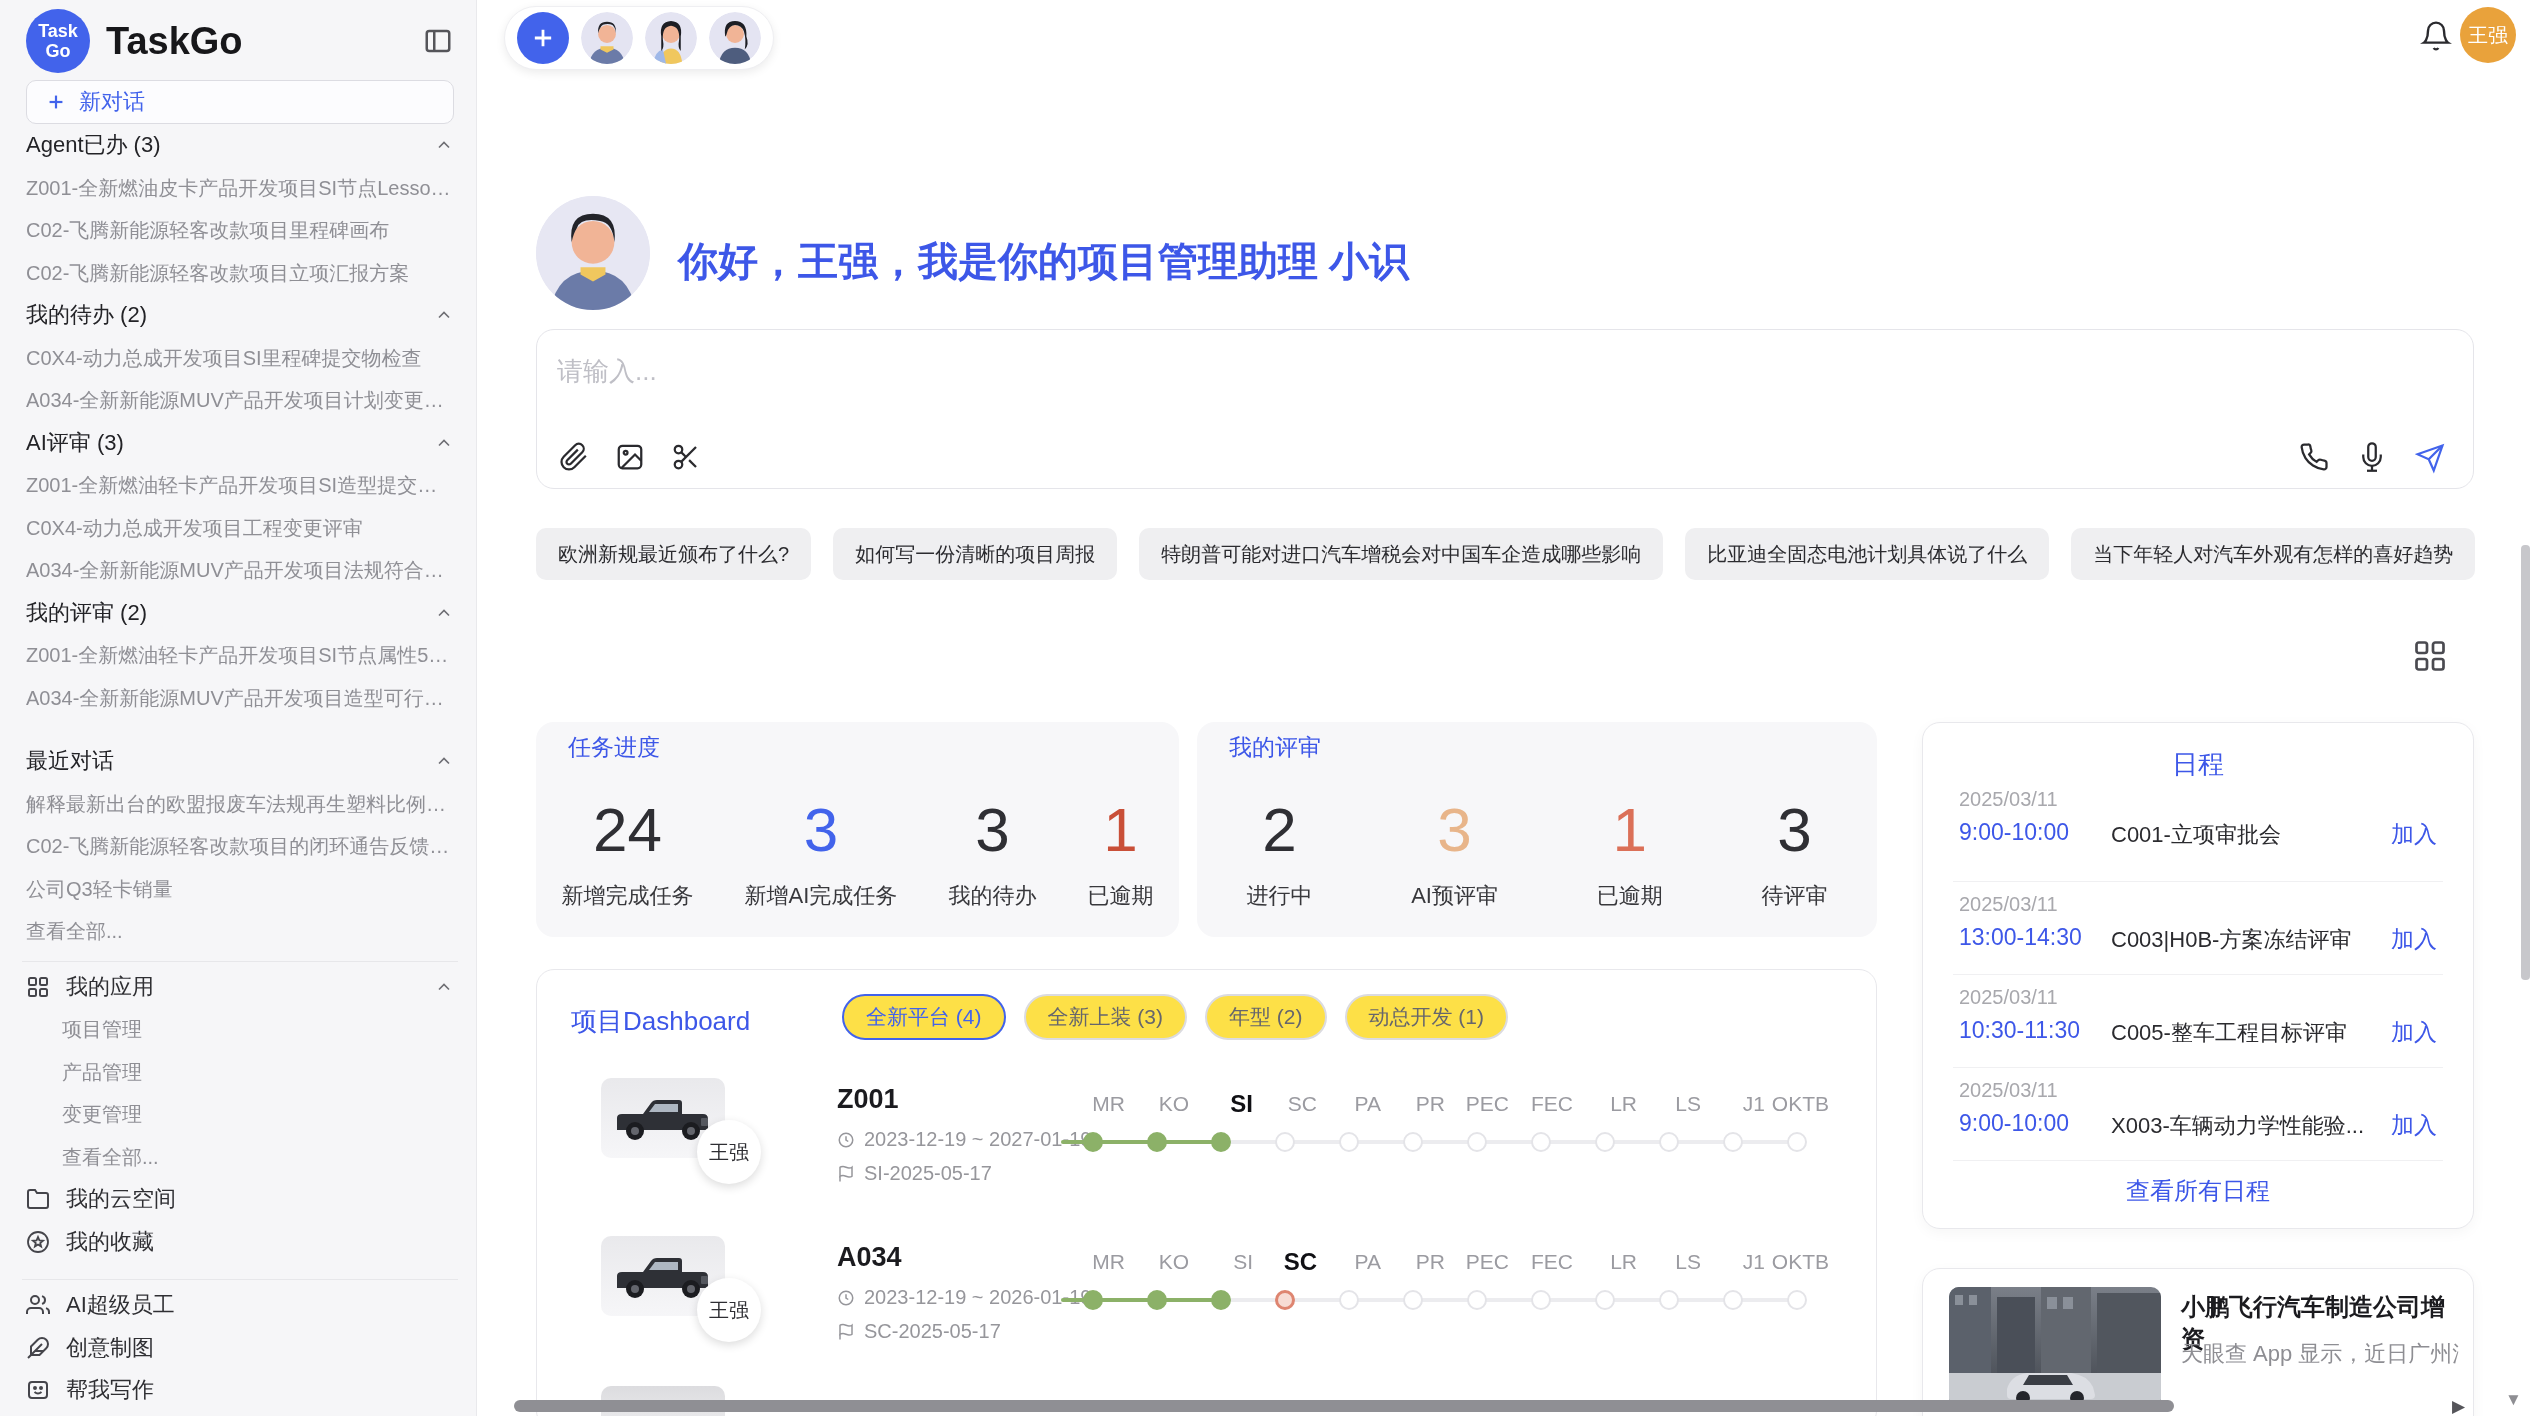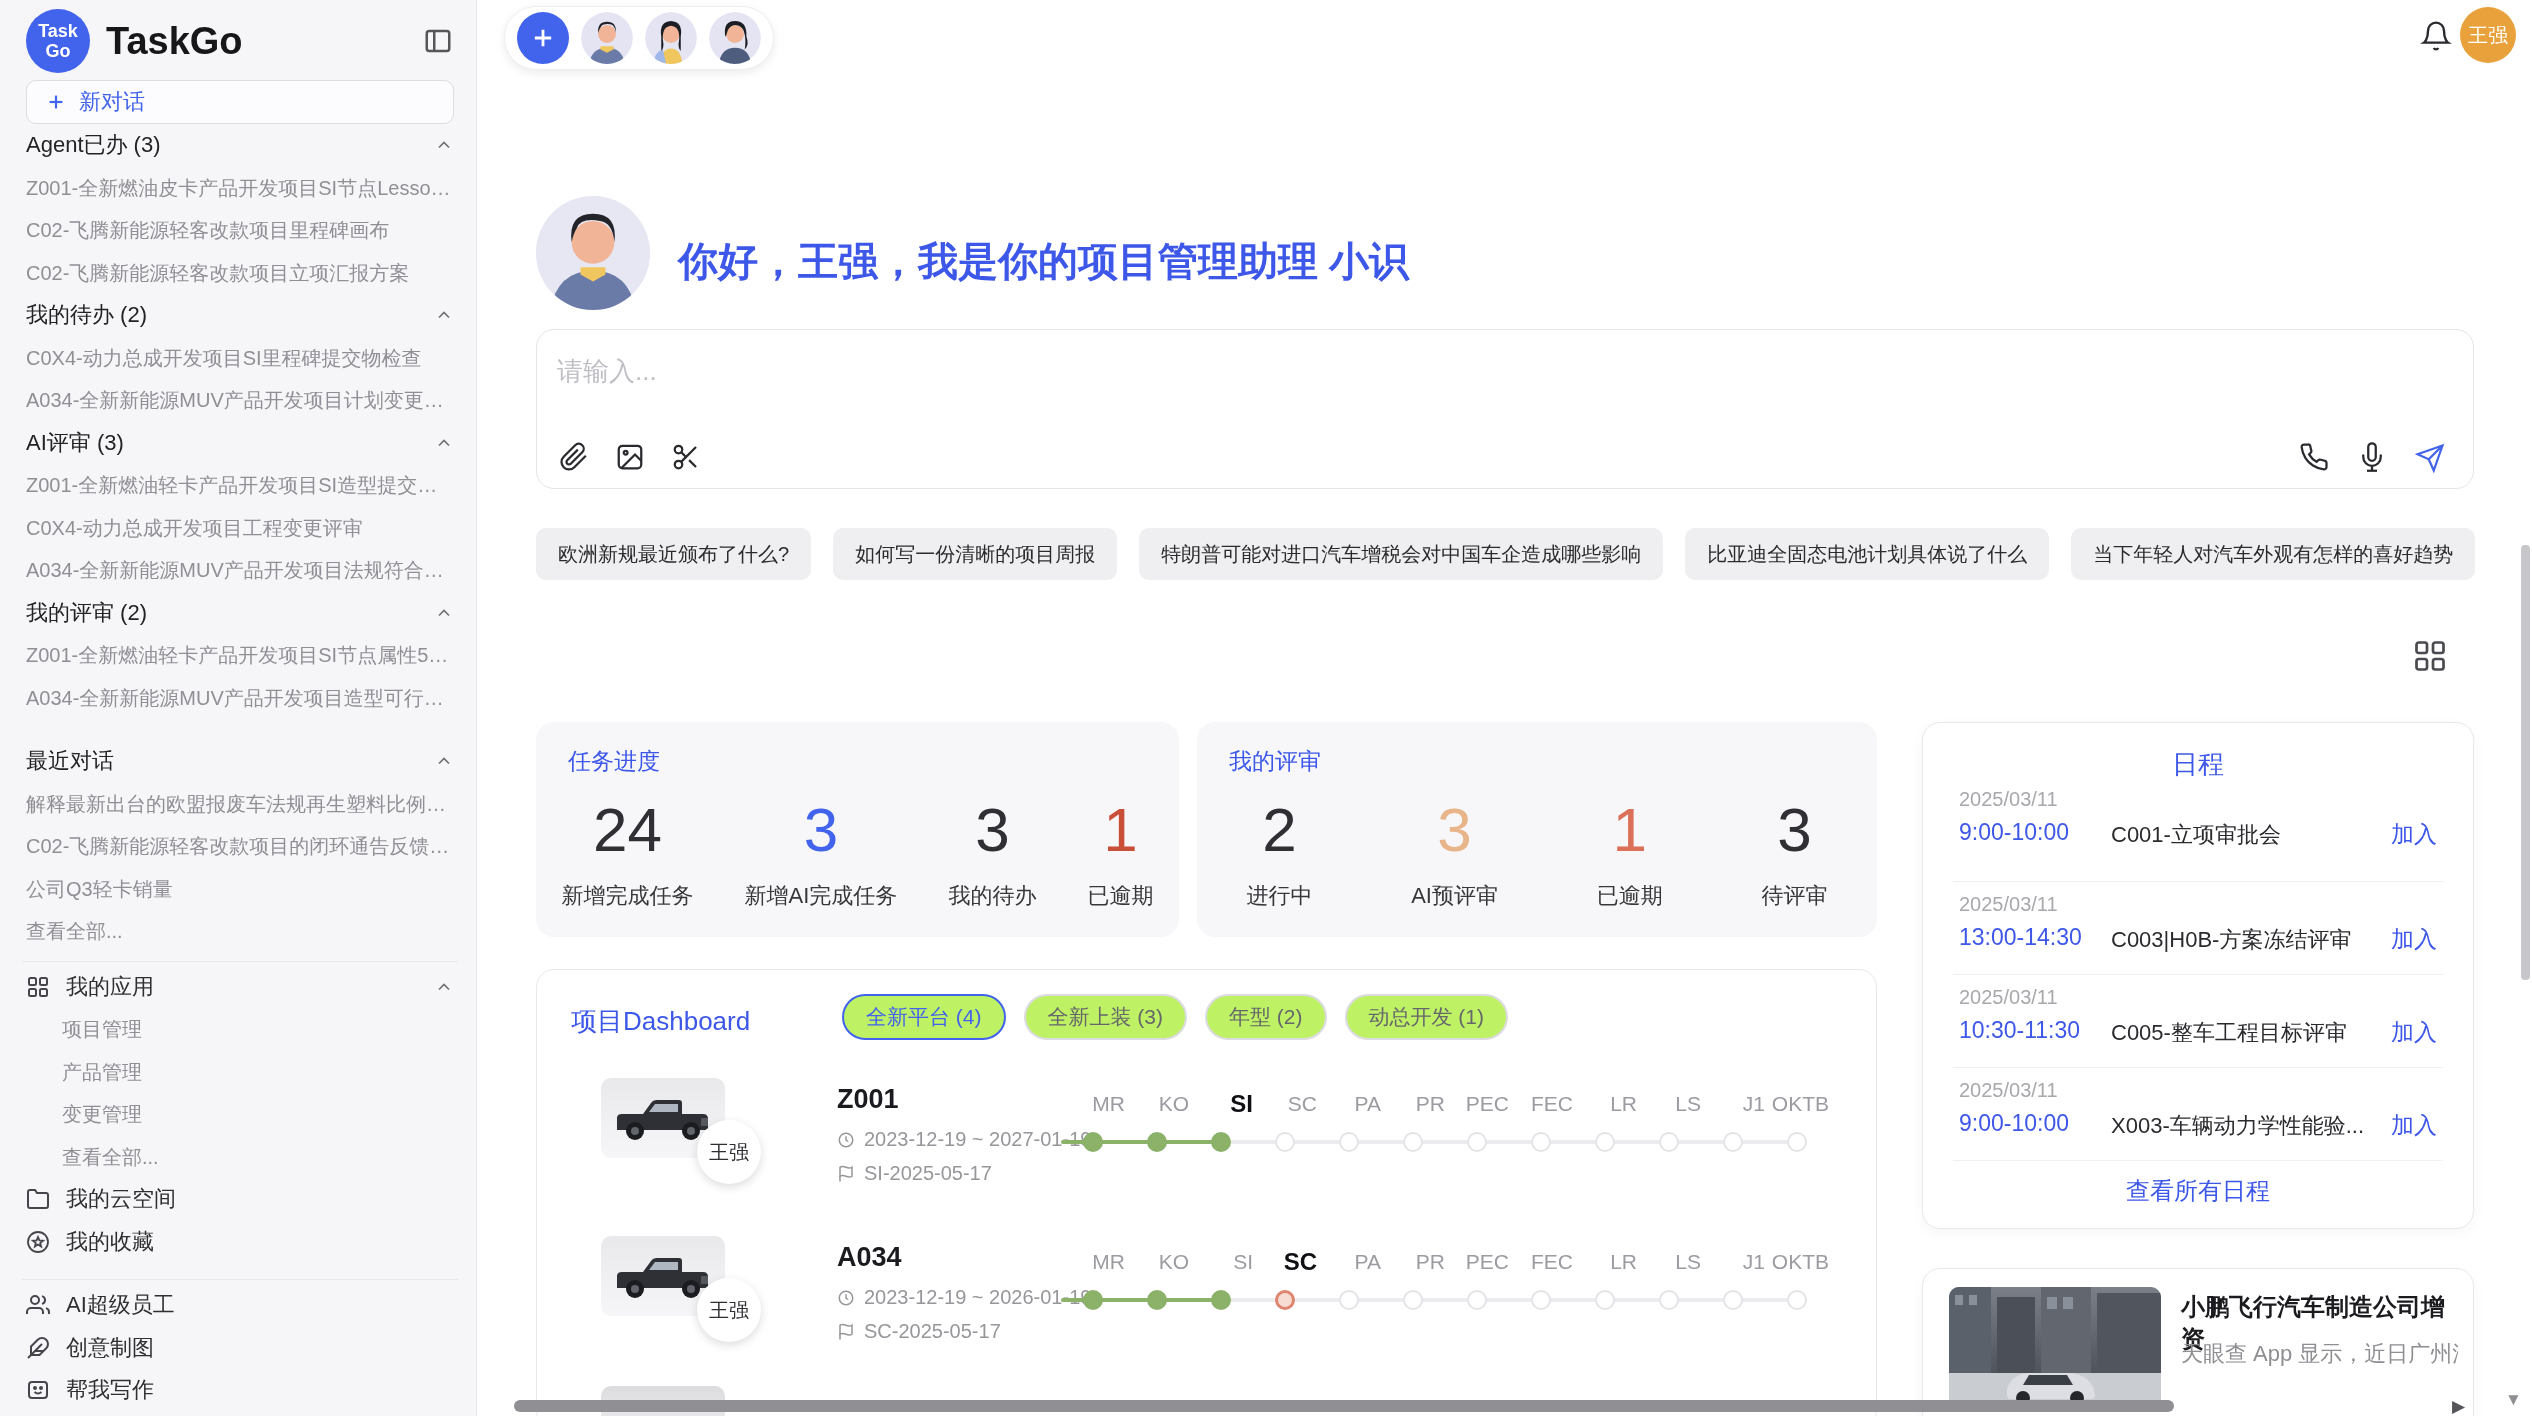--- a/index.html
+++ b/index.html
@@ -62,35 +62,35 @@
           font-size:20px; color:#2B2B2F; white-space:nowrap; cursor:pointer; }
 
   
   .briefing-title { position:absolute; left:506px; top:634px; width:2000px; text-align:center;
                     font-size:33px; font-weight:700; color:#1E1E22; }
   .grid-icon { position:absolute; left:2412px; top:638px; width:36px; height:36px; color:#4A4A50; }
 
   .stat-card { position:absolute; top:722px; height:215px; background:#F7F7F9; border-radius:18px; }
   #card-tasks { left:536px; width:643px; }
   #card-reviews { left:1197px; width:680px; }
-  .stat-title { position:absolute; left:32px; top:24px; font-size:23px; color:#3D57E8; }
+  .stat-title { position:absolute; left:32px; top:10px; font-size:23px; color:#3D57E8; }
   .stat-row { position:absolute; left:0; right:0; top:72px; display:flex; justify-content:space-around; }
   .stat { text-align:center; }
   .stat .v { font-size:62px; font-weight:500; }
   .stat .l { margin-top:16px; font-size:22px; color:#38383C; }
   .c-dark { color:#2F2F34; } .c-blue { color:#4263EB; } .c-red { color:#C94F38; }
   .c-tan { color:#E8B58A; } .c-salmon { color:#DB7058; }
 
   
   .dashboard { position:absolute; left:536px; top:969px; width:1341px; height:460px;
                background:#fff; border:1px solid #E8E8EC; border-radius:18px; }
   .dash-title { position:absolute; left:34px; top:34px; font-size:26px; color:#3D57E8; font-weight:500; }
   .tabs { position:absolute; left:305px; top:24px; display:flex; gap:18px; }
   .tab { height:46px; line-height:42px; border-radius:23px; padding:0 22px; font-size:21px;
-         border:2px solid #DBDBE0; color:#66666C; background:#bef264; cursor:pointer; white-space:nowrap; }
+         border:2px solid #DBDBE0; color:#66666C; background:#fde047; cursor:pointer; white-space:nowrap; }
   .tab.active { border-color:#4263EB; color:#4263EB; }
   .proj { position:absolute; left:0; width:100%; height:152px; }
   #proj-0 { top:100px; } #proj-1 { top:258px; }
   .p-img { position:absolute; left:64px; top:8px; width:124px; height:80px; border-radius:10px; overflow:hidden; }
   .p-owner { position:absolute; left:160px; top:50px; width:64px; height:64px; border-radius:50%; background:#fff;
              box-shadow:0 3px 10px rgba(0,0,0,.14); display:flex; align-items:center; justify-content:center;
              font-size:20px; color:#2E2E33; }
   .p-name { position:absolute; left:300px; top:14px; font-size:27px; font-weight:700; color:#1B1B1F; }
   .p-date, .p-flag { position:absolute; left:300px; font-size:20px; color:#96969B; display:flex; gap:9px; align-items:center; }
   .p-date { top:58px; } .p-flag { top:92px; }

